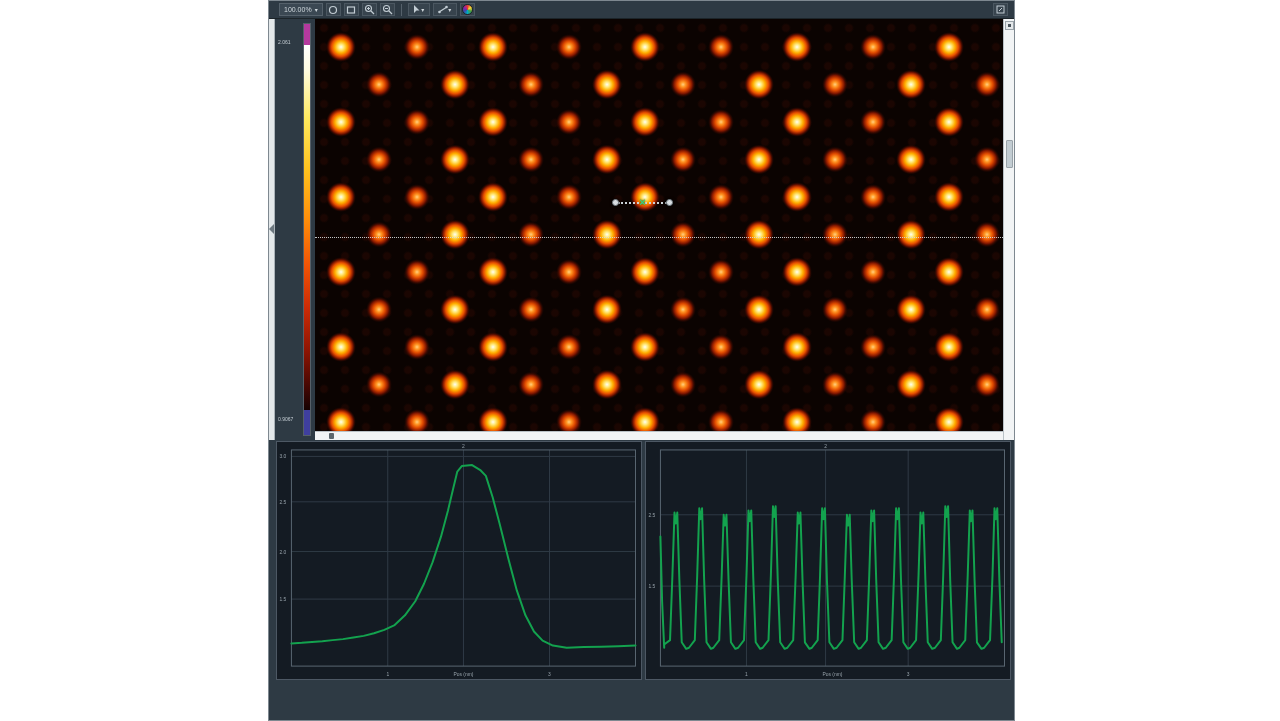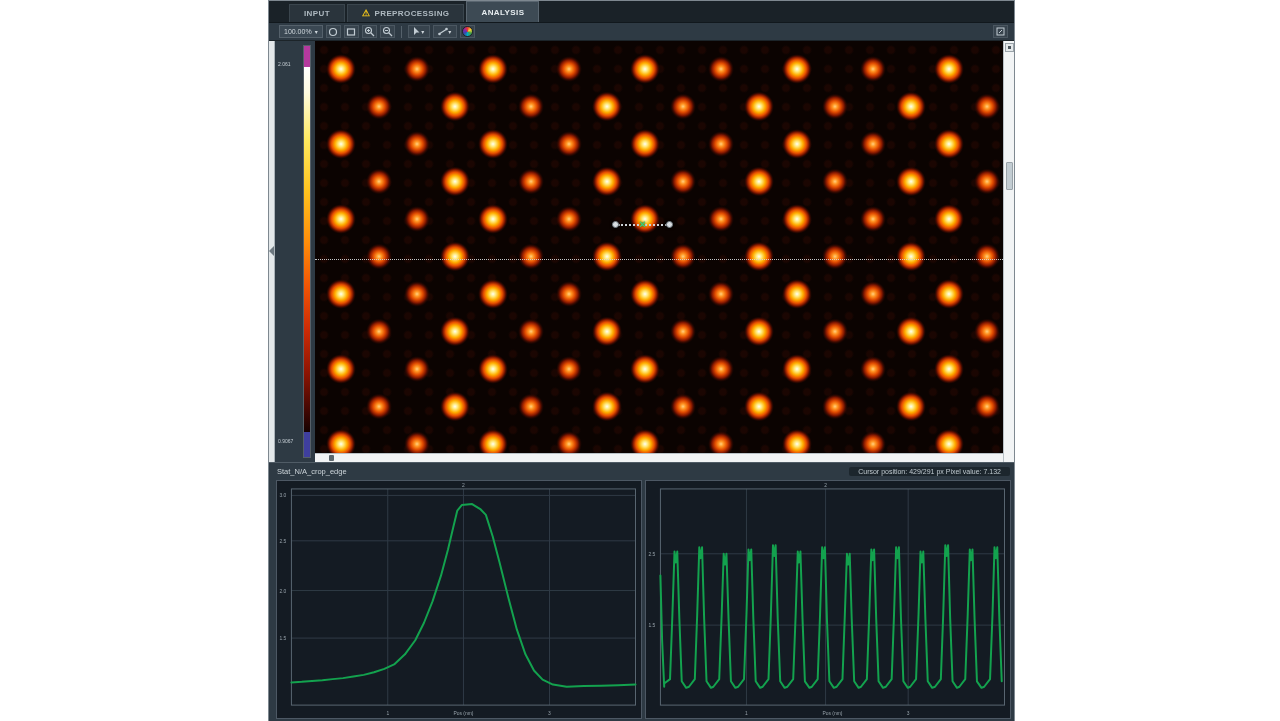--- a/index.html
+++ b/index.html
@@ -66,32 +66,20 @@
   .statuschip { background:#1c262d; color:#bfc9cf; font-size:7px; padding:1px 9px; border-radius:2px; }
   .charts { height:243px; display:flex; gap:3px; background:#2e3a44; padding:1px 3px 3px 7px; }
   .chart { flex:1; background:#141b23; border:1px solid #4d5864; position:relative; }
   .chart svg { position:absolute; inset:0; width:100%; height:100%; }
 </style>
 </head>
 <body>
 
 <div id="window">
 
-  <div class="tabbar">
-    <div class="tab">
-      <span>INPUT</span>
-    </div>
-    <div class="tab">
-      <span class="warn">⚠</span>
-      <span>PREPROCESSING</span>
-    </div>
-    <div class="tab active">
-      <span>ANALYSIS</span>
-    </div>
-  </div>
 
   <div class="toolbar">
     <div class="zoombox">
       <span>100.00%</span>
       <span class="caret">▾</span>
     </div>
     <div class="tbtn">
       <span>
           <svg width="10" height="10">
             <circle cx="5" cy="5" r="3.5" fill="none" stroke="#c2ccd3" stroke-width="1.2"></circle>
@@ -305,24 +293,20 @@
     </div>
 
     <div class="vscroll">
       <div class="vs-btn">
           <div class="dot"></div>
         </div>
       <div class="vthumb"></div>
     </div>
   </div>
 
-  <div class="bheader">
-    <span class="dataset">Stat_N/A_crop_edge</span>
-    <span class="statuschip">Cursor position: 429/291 px   Pixel value: 7.132</span>
-  </div>
   <div class="charts">
     <div class="chart">
         <svg id="chart0" viewBox="0 0 366 239">
           <line x1="14" y1="14.54" x2="361" y2="14.54" stroke="#303b46" stroke-width="1"></line>
           <line x1="14" y1="60.32" x2="361" y2="60.32" stroke="#303b46" stroke-width="1"></line>
           <line x1="14" y1="110.46" x2="361" y2="110.46" stroke="#303b46" stroke-width="1"></line>
           <line x1="14" y1="158.42" x2="361" y2="158.42" stroke="#303b46" stroke-width="1"></line>
           <line x1="111.16000000000001" y1="8" x2="111.16000000000001" y2="226" stroke="#303b46" stroke-width="1"></line>
           <line x1="187.5" y1="8" x2="187.5" y2="226" stroke="#303b46" stroke-width="1"></line>
           <line x1="274.25" y1="8" x2="274.25" y2="226" stroke="#303b46" stroke-width="1"></line>

